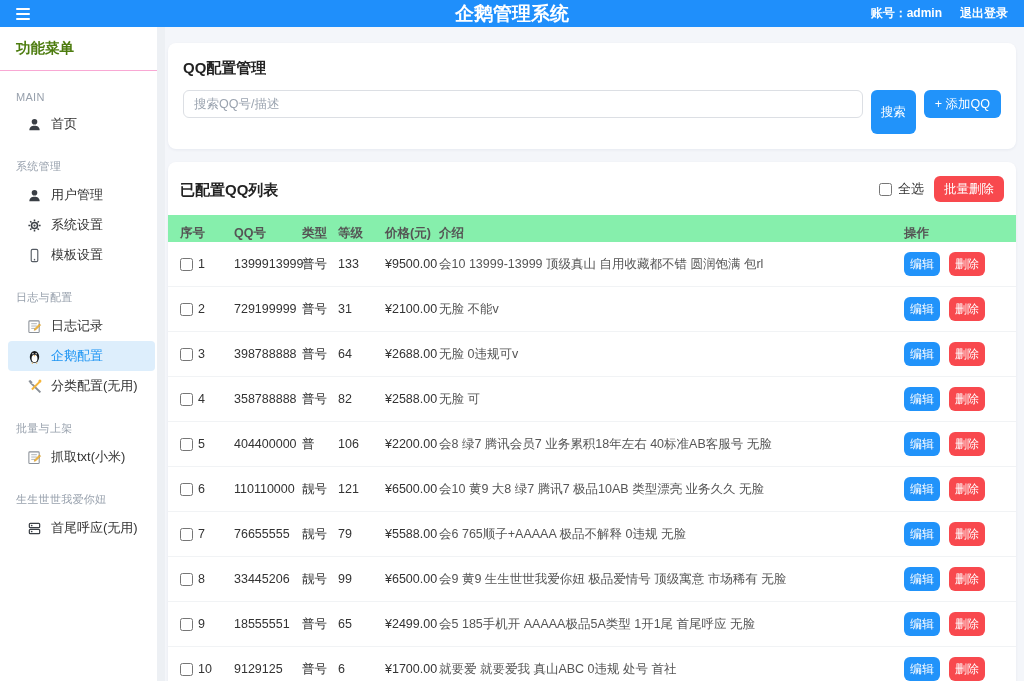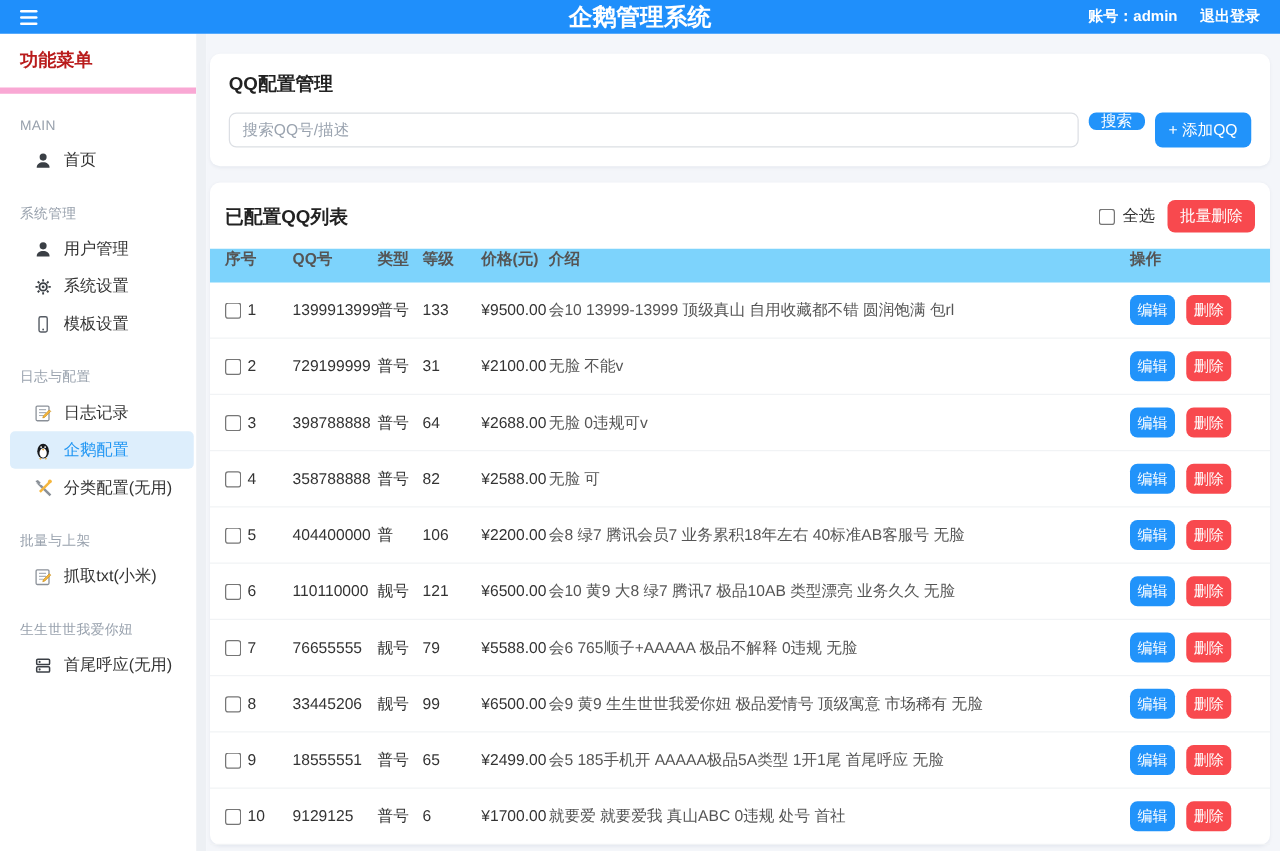--- a/index.html
+++ b/index.html
@@ -21,50 +21,50 @@
   .hamburger span{display:block;width:14px;height:2px;background:#fff;border-radius:1px;}
   .topbar-title{position:absolute;left:0;right:0;text-align:center;font-size:19px;font-weight:bold;pointer-events:none;}
   .topbar-right{margin-left:auto;display:flex;align-items:center;gap:18px;padding-right:16px;font-size:12px;font-weight:bold;z-index:1;}
   .logout{cursor:pointer;}
 
   
   .shell{flex:1;display:flex;min-height:0;}
 
   
   .sidebar{width:157px;background:#fff;flex:0 0 auto;overflow:hidden;}
-  .side-title{padding:12px 16px;font-size:14.5px;font-weight:bold;color:#b91c1c;border-bottom:5px solid #f9a8d4;}
+  .side-title{padding:12px 16px;font-size:14.5px;font-weight:bold;color:#4d7c0f;border-bottom:1px solid #f9a8d4;}
   .sec-label{margin:20px 16px 6px;font-size:11px;color:#98a1ad;letter-spacing:.3px;}
   .side-item{display:flex;align-items:center;gap:9px;height:30px;margin:0 2px 0 8px;padding-left:18px;font-size:13px;color:#333;border-radius:4px;cursor:pointer;white-space:nowrap;}
   .side-item.active{background:var(--active-bg);color:var(--active-text);}
   .side-item .icn{width:16px;height:16px;flex:0 0 auto;display:flex;align-items:center;justify-content:center;}
   .scrollstrip{width:8px;background:#edf0f4;flex:0 0 auto;}
 
   
   .main{flex:1;background:var(--content-bg);padding:16px 8px 0 3px;overflow:hidden;}
   .card{background:#fff;border-radius:8px;box-shadow:0 1px 3px rgba(20,40,80,.06);}
   .card-manage{padding:15px;}
   .card-title{font-size:15px;font-weight:bold;color:#222;line-height:19px;}
   .search-row{display:flex;gap:8px;margin-top:13px;}
   .search-input{flex:1;height:28px;border:1px solid #dcdfe4;border-radius:6px;padding:0 10px;font-size:12.5px;color:#333;outline:none;font-family:inherit;}
   .search-input::placeholder{color:#9aa3af;}
   .btn{border:none;border-radius:6px;color:#fff;font-size:12.5px;cursor:pointer;font-family:inherit;display:inline-flex;align-items:center;justify-content:center;white-space:nowrap;}
   .btn-primary{background:var(--primary);}
   .btn-danger{background:var(--danger);}
-  .btn-search{height:14px;padding:0 10px;}
+  .btn-search{height:44px;padding:0 10px;}
   .btn-add{height:28px;padding:0 11px;}
   .btn-batch{height:26px;padding:0 10px;font-family:Liberation Serif, serif;}
   .btn-sm{height:24px;padding:0 6px;font-size:12px;}
 
   .card-list{margin-top:13px;padding:14px 0 0;}
   .list-head{display:flex;justify-content:space-between;align-items:center;padding:0 12px;}
   .list-head-right{display:flex;align-items:center;gap:10px;}
   .sel-wrap{display:flex;align-items:center;gap:6px;font-size:13px;color:#333;margin-left:12px;}
   input[type=checkbox]{width:13px;height:13px;accent-color:#fff;border:1px solid #bbb;cursor:pointer;}
 
-  .thead{margin-top:13px;background:#7dd3fc;height:27px;display:flex;align-items:flex-start;padding:0 12px;font-size:12.5px;font-weight:bold;color:#555;}
+  .thead{margin-top:13px;background:#86efac;height:27px;display:flex;align-items:flex-end;padding:0 12px;font-size:12.5px;font-weight:bold;color:#555;}
   .trow{display:flex;align-items:center;height:45px;padding:0 12px;border-bottom:1px solid #f1f3f5;font-size:12.5px;color:#333;}
   .cell{flex:0 0 auto;}
   .c-idx{width:54px;display:flex;align-items:center;gap:5px;}
   .c-qq{width:68px;}
   .c-type{width:36px;}
   .c-level{width:47px;}
   .c-price{width:54px;}
   .c-desc{flex:1 1 auto;min-width:0;padding-right:12px;color:#555;white-space:nowrap;overflow:hidden;}
   .c-ops{width:100px;display:flex;gap:9px;}
 </style>

